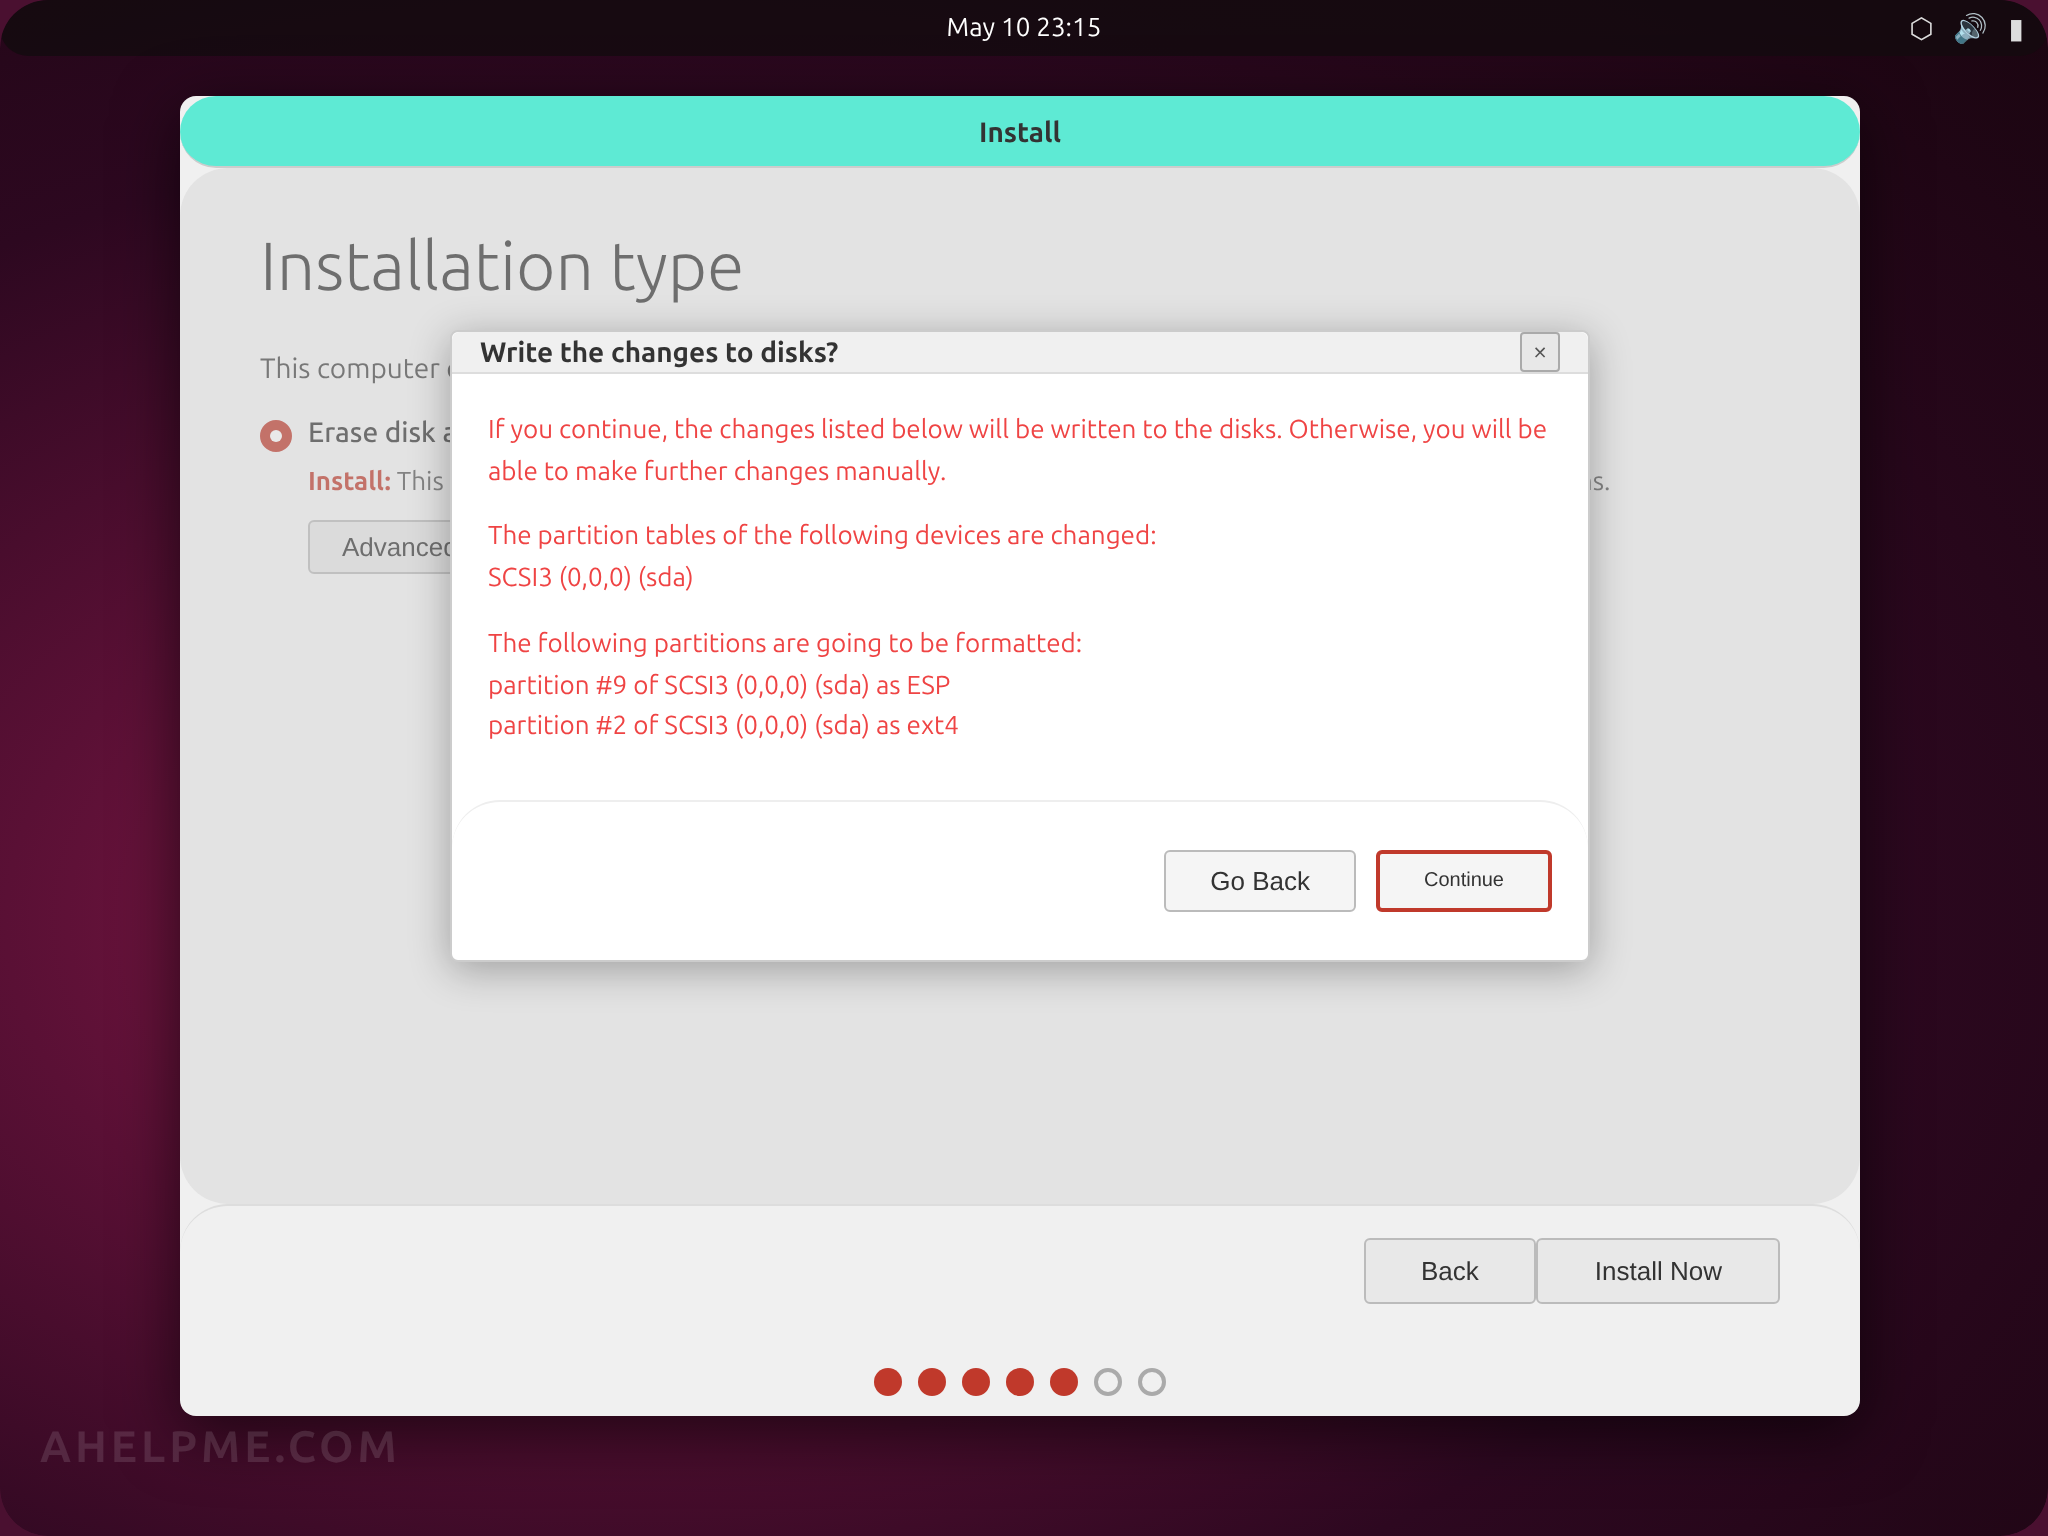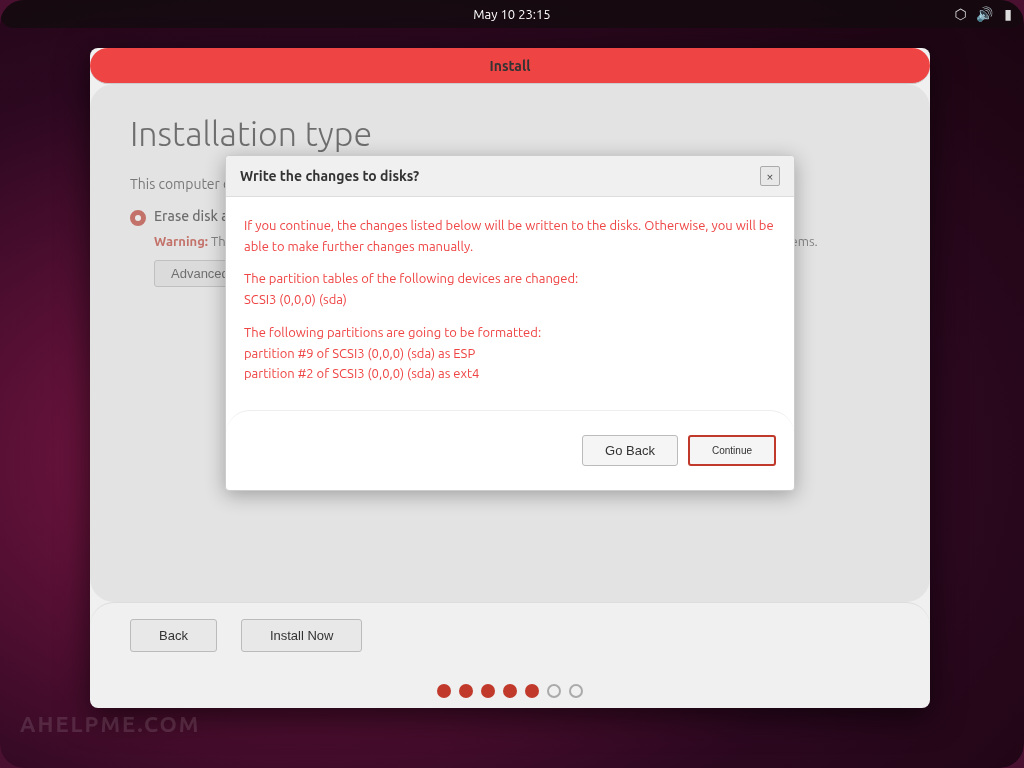--- a/index.html
+++ b/index.html
@@ -54,21 +54,21 @@
       height: 660px;
       background: #f0f0f0;
       border-radius: 8px;
       box-shadow: 0 8px 32px rgba(0,0,0,0.6);
       overflow: hidden;
       display: flex;
       flex-direction: column;
     }
 
     .window-titlebar {
-      background: #ef4444;
+      background: #5eead4;
       height: 36px;
       display: flex;
       align-items: center;
       justify-content: center;
       border-bottom: 1px solid #ccc;
       font-weight: bold;
       font-size: 14px;
       color: #333;
       position: relative;
     }
@@ -147,21 +147,22 @@
       margin-left: 24px;
       margin-right: 8px;
     }
     .none-selected {
       font-size: 13px;
       color: #666;
     }
 
     .bottom-bar {
       display: flex;
-      gap: 24px;
+      justify-content: flex-end;
+      gap: 0;
       padding: 16px 40px;
       background: #f0f0f0;
       border-top: 1px solid #ddd;
     }
 
     .btn-back, .btn-install-now {
       padding: 8px 28px;
       border-radius: 3px;
       font-size: 13px;
       cursor: pointer;
@@ -219,21 +220,21 @@
       border-radius: 4px;
       width: 570px;
       box-shadow: 0 4px 20px rgba(0,0,0,0.3);
       position: relative;
       top: -20px;
     }
 
     .dialog-titlebar {
       background: #f0f0f0;
       border-bottom: 1px solid #ddd;
-      padding: 10px 14px;
+      padding: 0 14px;
       display: flex;
       align-items: center;
       justify-content: space-between;
       border-radius: 4px 4px 0 0;
     }
 
     .dialog-title {
       font-weight: bold;
       font-size: 14px;
       color: #333;
@@ -315,21 +316,21 @@
     <div class="window-content">
       <h1 class="page-title">Installation type</h1>
       <p class="description-text">This computer currently has no detected operating systems. What would you like to do?</p>
 
       <div class="radio-option">
         <div class="radio-circle"></div>
         <span class="radio-label">Erase disk and install Ubuntu</span>
       </div>
 
       <div class="warning-text">
-        <span class="warning-label">Warning:</span>
+        <span class="warning-label">Install:</span>
         <span> This will delete all your programs, documents, photos, music, and any other files in all operating systems.</span>
       </div>
 
       <div style="display:flex; align-items:center; margin-bottom:20px;">
         <button class="advanced-btn">Advanced features...</button>
         <span class="none-selected">None selected</span>
       </div>
 
       <div class="dialog-overlay">
         <div class="dialog-box">

